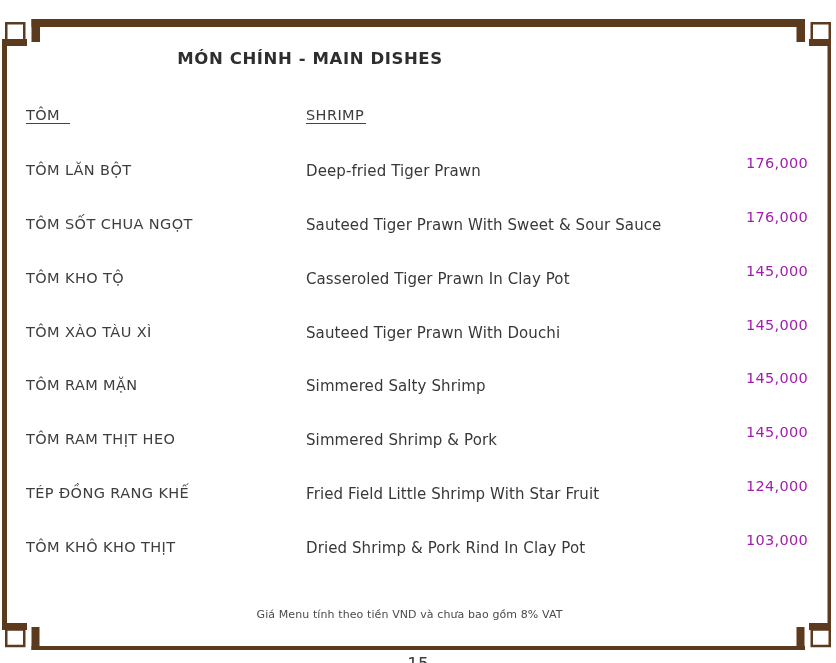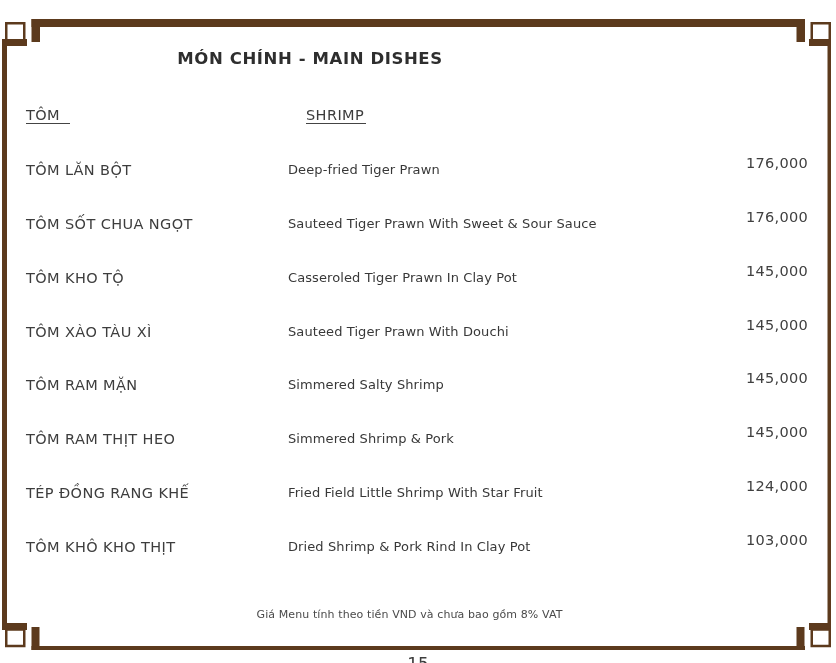--- a/index.html
+++ b/index.html
@@ -37,27 +37,27 @@
   .col-header.vi { position: absolute; left: 26px; top: 0; padding-right: 10px; }
   .col-header.en { position: absolute; left: 306px; top: 0; padding-right: 2px; }
   .menu-rows { position: absolute; top: 147px; left: 0; right: 0; }
   .row { position: relative; height: 53.85px; }
   .row .vi {
     position: absolute; left: 26px; top: 0;
     font-size: 14.5px; letter-spacing: 0.4px; color: #3d3d3d;
     white-space: nowrap;
   }
   .row .en {
-    position: absolute; left: 288px; top: 0;
-    font-size: 13px; letter-spacing: 0.1px; color: #383838;
+    position: absolute; left: 306px; top: 0;
+    font-size: 15px; letter-spacing: 0.1px; color: #383838;
     white-space: nowrap;
   }
   .row .price {
     position: absolute; right: 28px; top: -7px;
-    font-size: 14.5px; letter-spacing: 0.3px; color: #404040;
+    font-size: 14.5px; letter-spacing: 0.3px; color: #a21caf;
   }
   .footer-note {
     position: absolute; top: 593px; left: 0; right: 17px;
     text-align: center; font-size: 11px; line-height: 14.5px; color: #4a4a4a;
     letter-spacing: 0.1px;
   }
   .page-number {
     position: absolute; top: 639px; left: 0; right: 0;
     text-align: center; font-size: 17px; color: #3d3d3d;
   }

